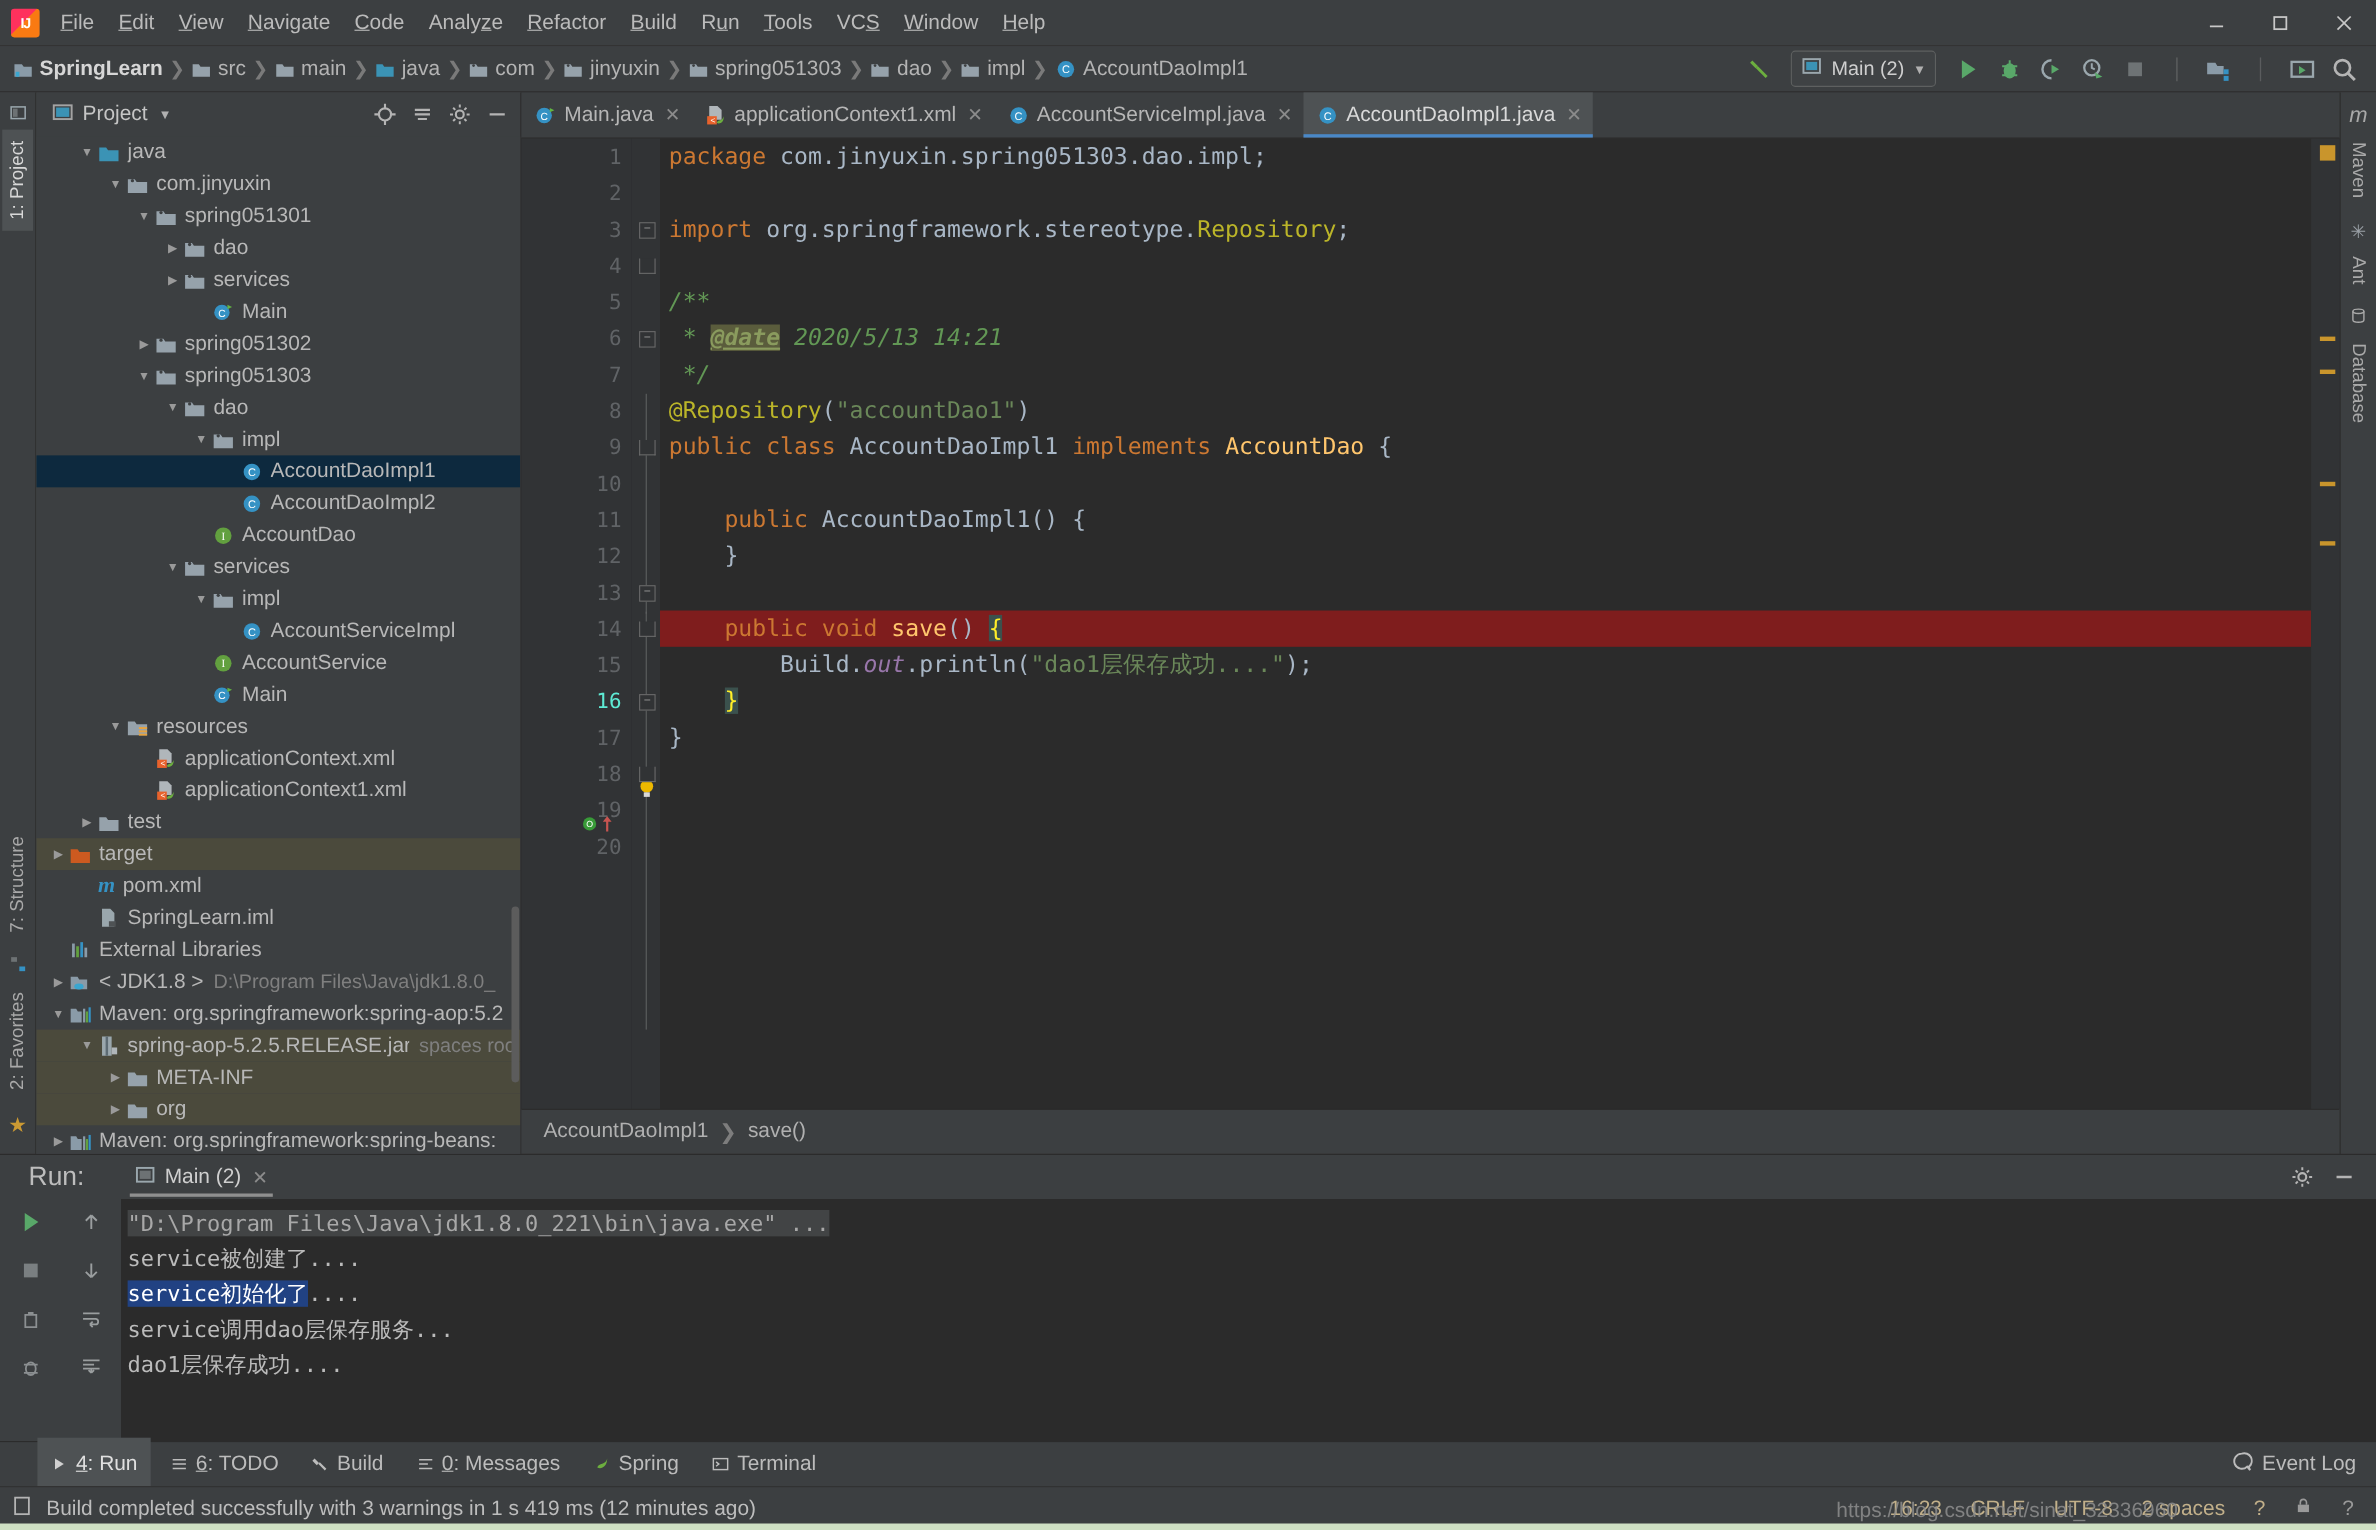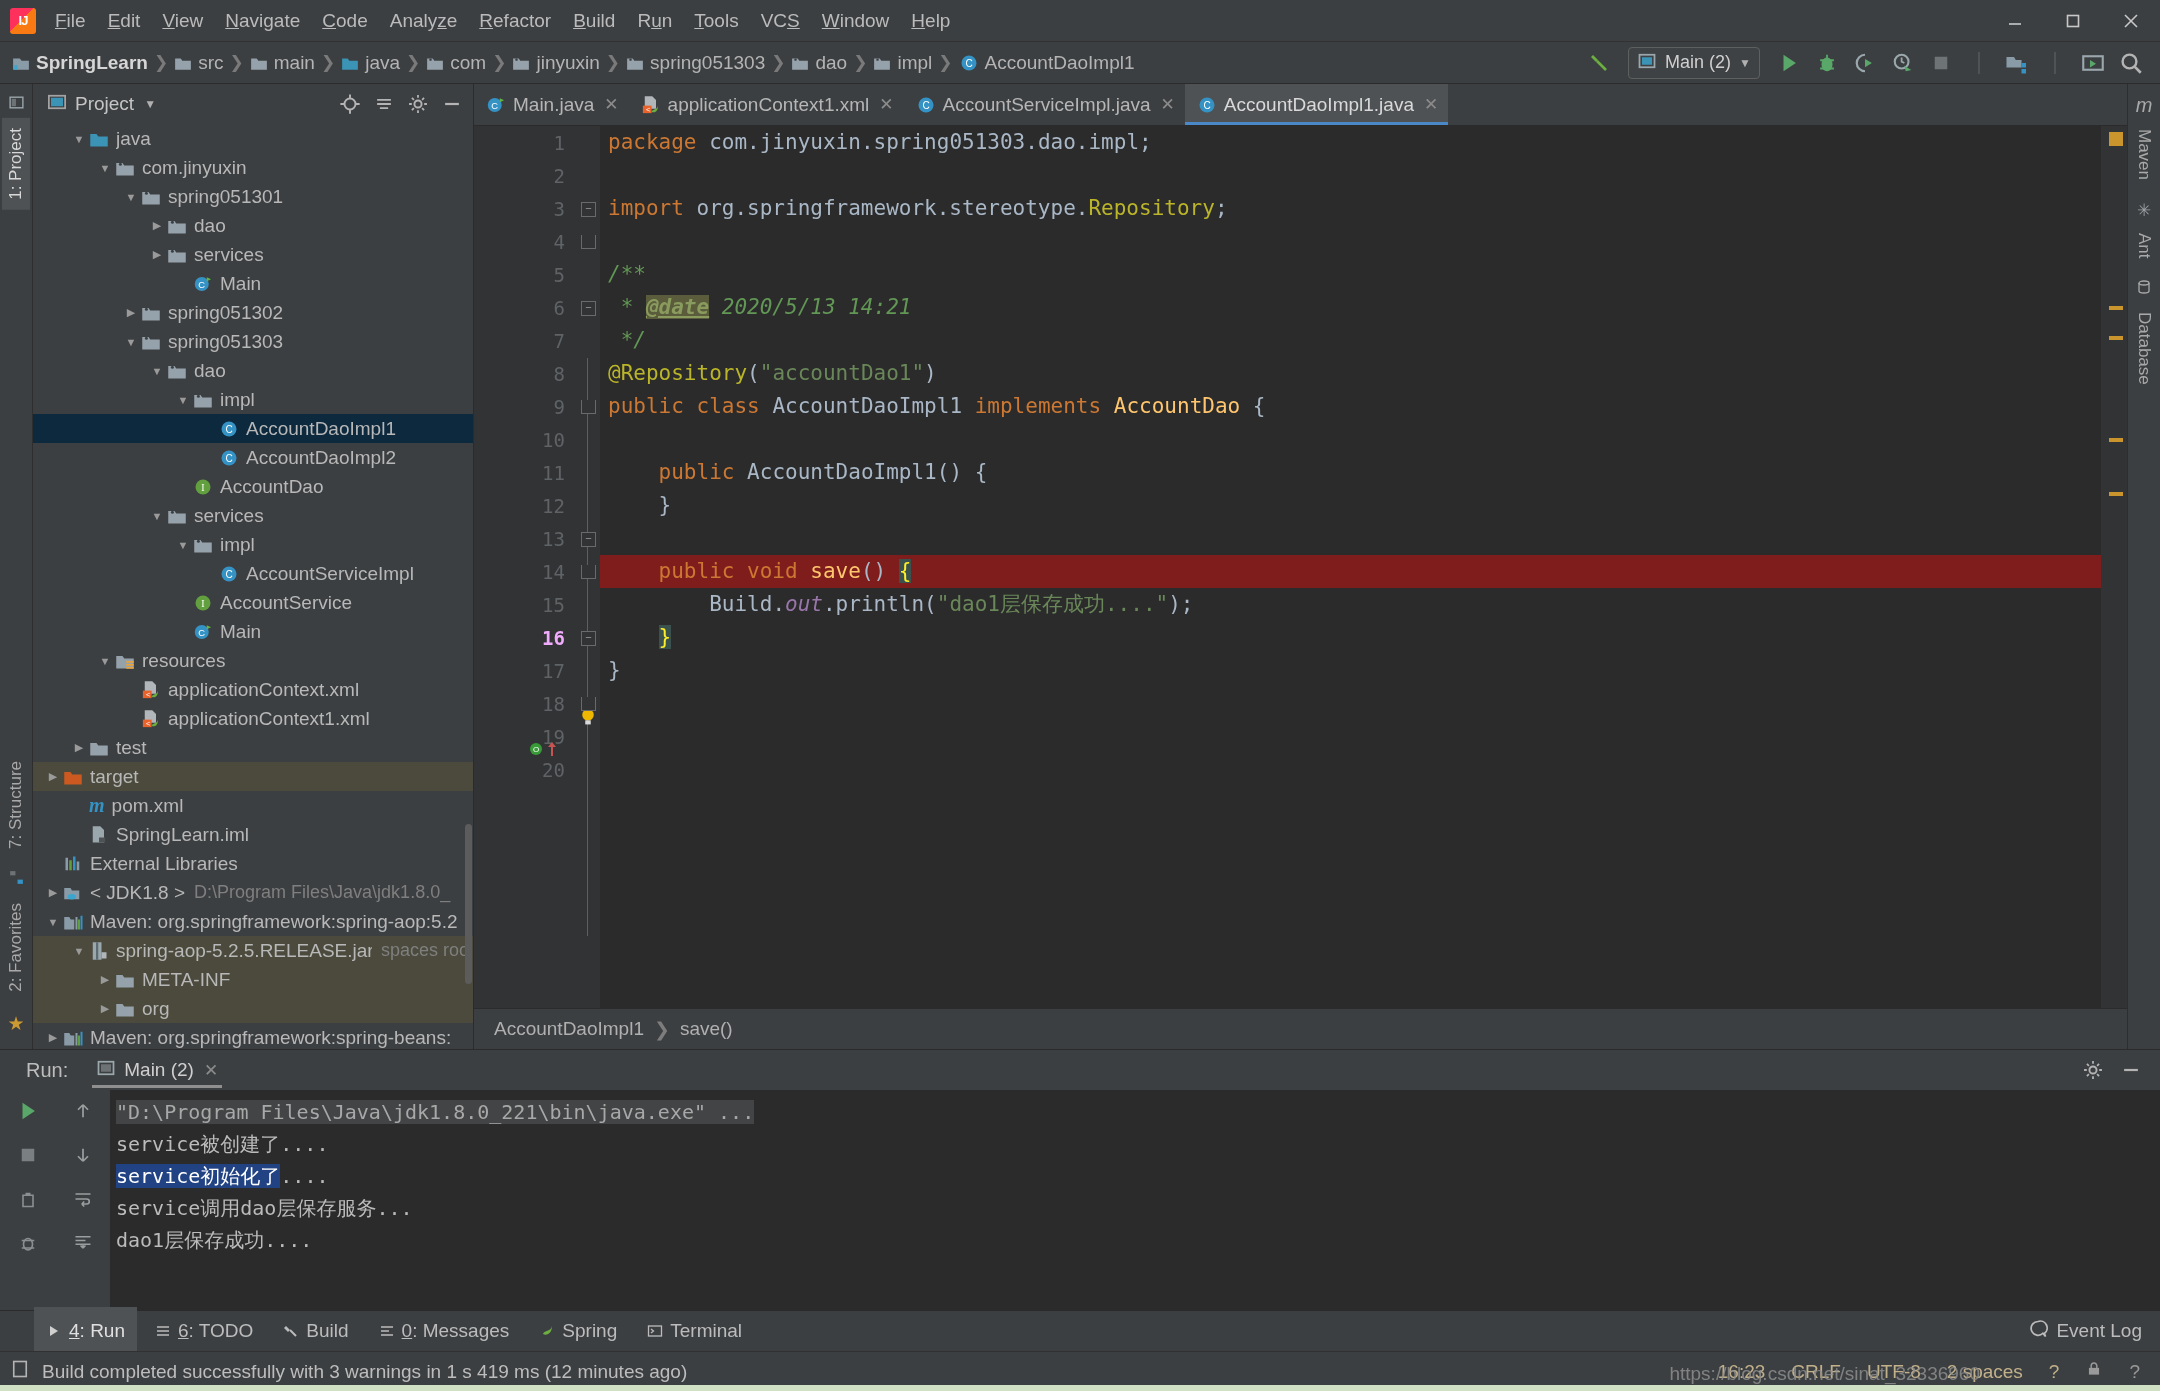--- a/index.html
+++ b/index.html
@@ -69,21 +69,21 @@
   .tab{display:flex;align-items:center;padding:0 10px 0 12px;font-size:19px;color:#b6b6b6;position:relative;white-space:nowrap;}
   .tab .ti{margin-right:7px;display:inline-flex;}
   .tab .x{margin-left:10px;color:#8b8b8b;font-size:17px;}
   .tab.active{background:#4e5254;color:#d9d9d9;}
   .tab.active::after{content:"";position:absolute;left:0;right:0;bottom:0;height:3px;background:#4a88c7;}
 
   .codewrap{flex:1;display:flex;min-height:0;position:relative;background:#2b2b2b;}
   .gutter{width:100px;flex:none;background:#313335;position:relative;}
   .gline{height:33px;display:flex;align-items:center;justify-content:flex-end;padding-right:9px;
          font-family:"DejaVu Sans Mono",monospace;font-size:19px;color:#606366;}
-  .gline.cur{color:#f0abfc;font-weight:bold;}
+  .gline.cur{color:#5eead4;}
   .foldcol{width:26px;flex:none;background:#313335;position:relative;}
   .code{flex:1;position:relative;overflow:hidden;background:#2b2b2b;font-family:"DejaVu Sans Mono",monospace;font-size:21px;}
   .cline{height:33px;line-height:33px;white-space:pre;padding-left:8px;color:#a9b7c6;}
   .cline.curline{background:#7f1d1d;}
   .kw{color:#cc7832;}
   .str{color:#6a8759;}
   .cmt{color:#629755;font-style:italic;}
   .cmt-tag{color:#8a9b5e;font-style:italic;font-weight:bold;text-decoration:underline;background:#5a5c3c;}
   .ann{color:#bbb529;}
   .cls{color:#a9b7c6;}
@@ -98,21 +98,21 @@
   .marker-strip{width:26px;flex:none;background:#313335;position:relative;}
   .mk{position:absolute;right:4px;width:14px;height:4px;background:#c9952c;}
   .mk.sq{width:14px;height:14px;}
 
   .brcrumb{height:40px;display:flex;align-items:center;padding-left:20px;background:#3c3f41;border-top:1px solid #2b2b2b;flex:none;font-size:19px;color:#b0b0b0;}
   .brcrumb .sep{margin:0 10px;color:#7d7d7d;}
 
   
   .runwin{height:260px;flex:none;display:flex;flex-direction:column;background:#3c3f41;border-top:1px solid #2b2b2b;}
   .run-head{height:40px;display:flex;align-items:center;padding-left:26px;flex:none;}
-  .run-head .lbl{font-size:20px;color:#bdbdbd;margin-right:20px;text-align:center;}
+  .run-head .lbl{font-size:24px;color:#bdbdbd;margin-right:37px;text-align:center;}
   .run-tab{display:flex;align-items:center;padding:0 8px;position:relative;height:40px;}
   .run-tab .nm{font-size:19px;color:#cfcfcf;margin:0 10px 0 8px;}
   .run-tab .x{color:#8b8b8b;font-size:17px;}
   .run-tab::after{content:"";position:absolute;left:4px;right:4px;bottom:2px;height:3px;background:#8f8f8f;}
   .run-head .acts{margin-left:auto;display:flex;align-items:center;gap:8px;padding-right:14px;}
   .run-body{flex:1;display:flex;min-height:0;}
   .run-gut{width:110px;flex:none;display:flex;}
   .run-col{width:55px;display:flex;flex-direction:column;align-items:center;padding-top:6px;gap:14px;}
   .rci{width:30px;height:30px;display:flex;align-items:center;justify-content:center;}
   .console{flex:1;background:#2b2b2b;padding:6px 0 0 0;overflow:hidden;font-family:"DejaVu Sans Mono",monospace;font-size:20px;}

